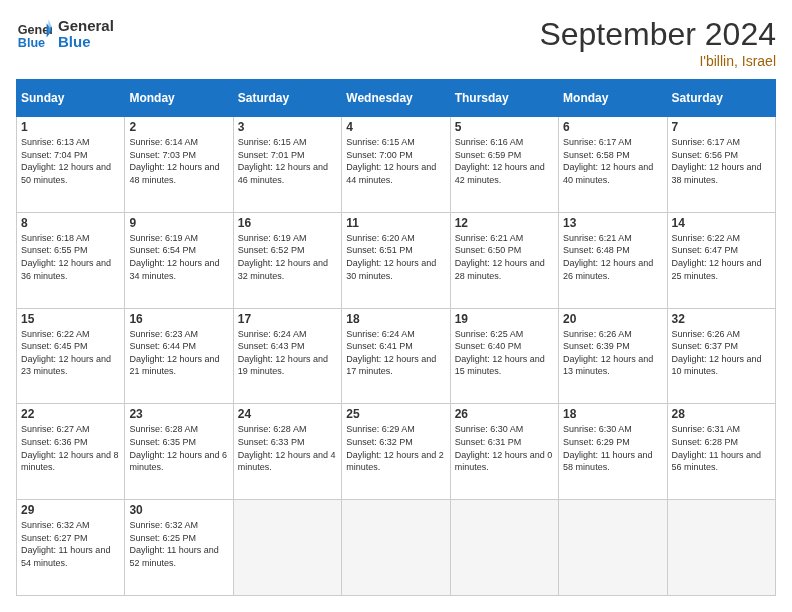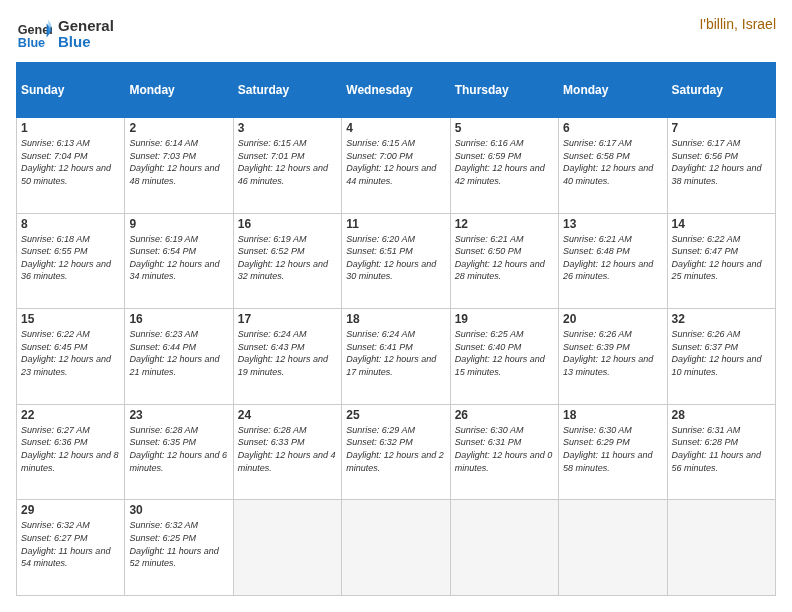--- a/index.html
+++ b/index.html
@@ -48,21 +48,21 @@
       border-collapse: collapse;
       width: 100%;
       flex: 1;
       table-layout: fixed;
     }
     .calendar th {
       background: #1a73c5;
       color: #fff;
       font-size: 12px;
       font-weight: bold;
-      padding: 20px 4px;
+      padding: 11px 4px;
       text-align: left;
       border: 1px solid #1a73c5;
     }
     .calendar td {
       border: 1px solid #ccc;
       vertical-align: top;
       padding: 3px 4px;
       font-size: 9.5px;
       color: #333;
       height: 86px;
@@ -73,41 +73,41 @@
     .day-num {
       font-size: 12px;
       font-weight: bold;
       display: block;
       margin-bottom: 2px;
     }
     .day-info {
       font-size: 9px;
       line-height: 1.4;
       color: #333;
-      font-style: italic;
     }
   </style>
 </head>
 <body>
 
 <div class="page">
   <div class="header">
     <div class="logo">
       <svg class="logo-icon" viewBox="0 0 40 40" xmlns="http://www.w3.org/2000/svg">
         <text x="2" y="20" font-size="14" font-weight="bold" fill="#333">General</text>
         <text x="2" y="34" font-size="14" font-weight="bold" fill="#1a73c5">Blue</text>
         <polygon points="34,8 40,16 34,24" fill="#1a73c5"></polygon>
         <polygon points="36,4 40,12 36,20" fill="#5baee8" opacity="0.6"></polygon>
       </svg>
       <div>
         <div style="font-size:15px; font-weight:bold; color:#333; line-height:1.1;">General</div>
         <div style="font-size:15px; font-weight:bold; color:#1a73c5; line-height:1.1;">Blue</div>
       </div>
     </div>
     <div class="title-area">
+      <div class="month-title">September 2024</div>
       <div class="subtitle">I'billin, Israel</div>
     </div>
   </div>
 
   <table class="calendar">
     <thead>
       <tr>
       <th>Sunday</th>
           <th>Monday</th>
           <th>Saturday</th>

